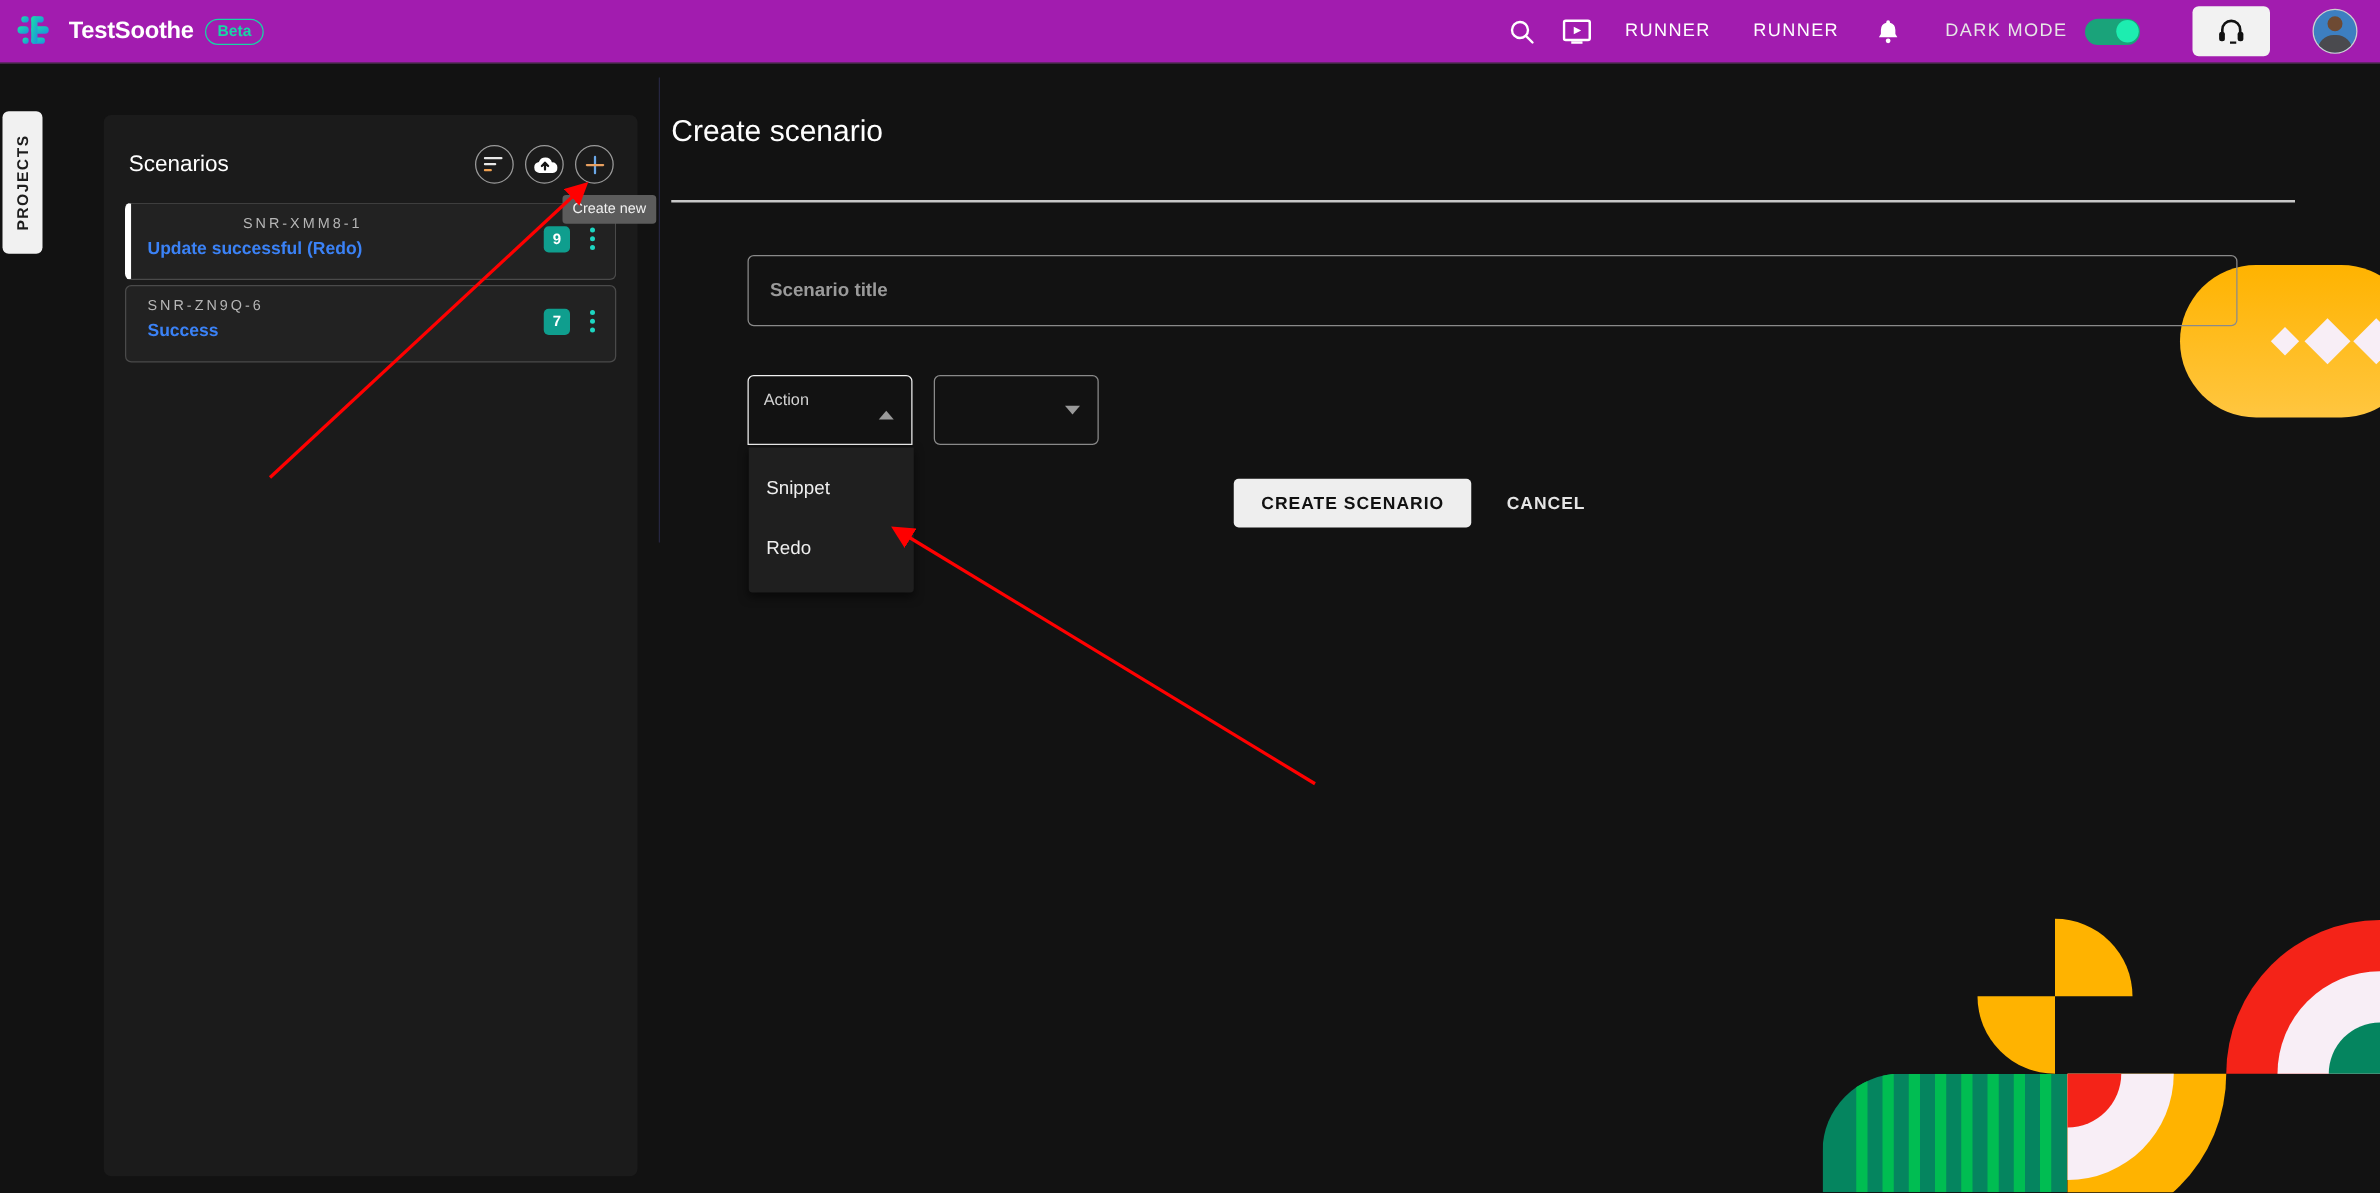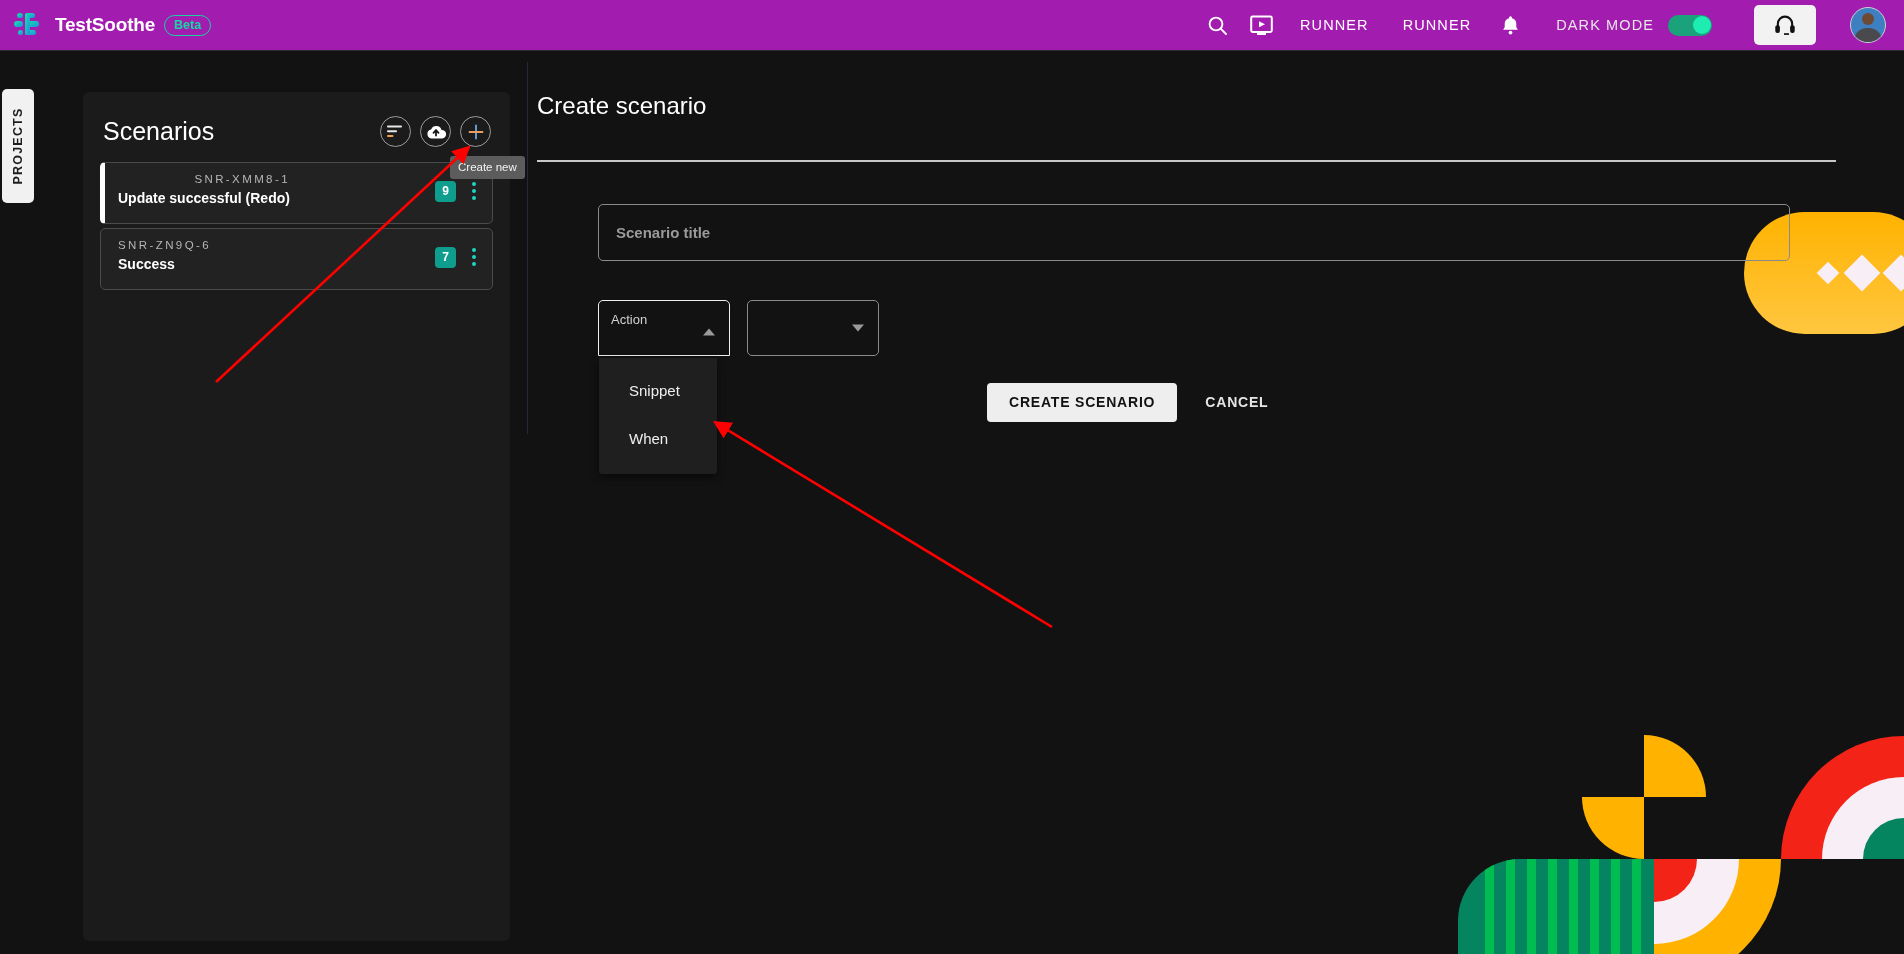--- a/index.html
+++ b/index.html
@@ -96,42 +96,42 @@
   .scenarios-panel {
     position: absolute; left: 83px; top: 92px;
     width: 427px; height: 849px;
     background: #1b1b1b; border-radius: 6px;
     z-index: 20;
   }
   .scenarios-head {
     display: flex; align-items: center;
     padding: 17px 19px 0 20px; height: 62px;
   }
-  .scenarios-title { font-size: 25px; font-weight: normal; color: #fff; }
+  .scenarios-title { font-size: 18px; font-weight: normal; color: #fff; }
   .head-actions { margin-left: auto; display: flex; align-items: center; gap: 9px; }
   .circle-btn {
     width: 31px; height: 31px; border-radius: 50%;
     border: 1.3px solid #9b9b9b;
     display: flex; align-items: center; justify-content: center; cursor: pointer;
   }
   .scenario-list { padding: 8px 17px 0 17px; }
   .scenario-card {
     position: relative;
     border: 1px solid #4a4a4a; border-radius: 5px;
     background: #222222; height: 62px;
     margin-bottom: 4px; padding: 10px 0 0 17px;
     display: flex; align-items: flex-start; cursor: pointer;
   }
   .scenario-card.selected {
     border-left: 5px solid #ffffff; padding-left: 13px; text-align: right;
   }
   .sc-code {
     font-size: 11.5px; letter-spacing: 2.4px; color: #b6b6b6; font-weight: normal;
   }
-  .sc-name { font-size: 14px; font-weight: bold; color: #ffffff; margin-top: 5px; }
+  .sc-name { font-size: 14px; font-weight: bold; color: #3b82f6; margin-top: 5px; }
   .sc-right {
     margin-left: auto; display: flex; align-items: center; gap: 13px;
     padding-right: 13px; margin-top: 6px;
   }
   .sc-badge {
     min-width: 21px; height: 21px; border-radius: 4px; background: #0f9e8e;
     color: #ffffff; font-size: 12px; font-weight: bold;
     display: flex; align-items: center; justify-content: center; padding: 0 5px;
   }
   .kebab { display: flex; flex-direction: column; gap: 3px; cursor: pointer; padding: 3px; }
@@ -176,24 +176,24 @@
   }
   .caret-down {
     border-left: 6px solid transparent; border-right: 6px solid transparent;
     border-top: 7px solid #9a9a9a;
   }
   .caret-up {
     border-left: 6px solid transparent; border-right: 6px solid transparent;
     border-bottom: 7px solid #9a9a9a; margin-top: 4px;
   }
   .dropdown-menu {
-    position: absolute; left: 0; top: 57px; width: 118px;
+    position: absolute; left: 0; top: 57px; width: 132px;
     background: #1f1f1f; border-radius: 0 0 3px 3px;
     box-shadow: 0 3px 8px rgba(0,0,0,.55);
-    padding: 9px 0 11px 16px; z-index: 60;
+    padding: 9px 0 11px 0; z-index: 60;
   }
   .dropdown-item {
     height: 48px; display: flex; align-items: center;
     padding-left: 14px; font-size: 15px; color: #efefef; cursor: pointer;
   }
 
   .buttons-row {
     display: flex; align-items: center; gap: 22px;
     margin-top: 27px; padding-left: 389px;
   }
@@ -420,21 +420,21 @@
 
     <div class="form-area">
       <input class="title-input" type="text" placeholder="Scenario title" style="">
 
       <div class="selects-row">
         <div class="select-box open">
           <span class="select-label">Action</span>
           <span class="caret caret-up"></span>
           <div class="dropdown-menu">
             <div class="dropdown-item">Snippet</div>
-            <div class="dropdown-item">When</div>
+            <div class="dropdown-item">Redo</div>
           </div>
         </div>
 
         <div class="select-box">
           <span class="select-label"></span>
           <span class="caret caret-down"></span>
         </div>
       </div>
 
       <div class="buttons-row">

